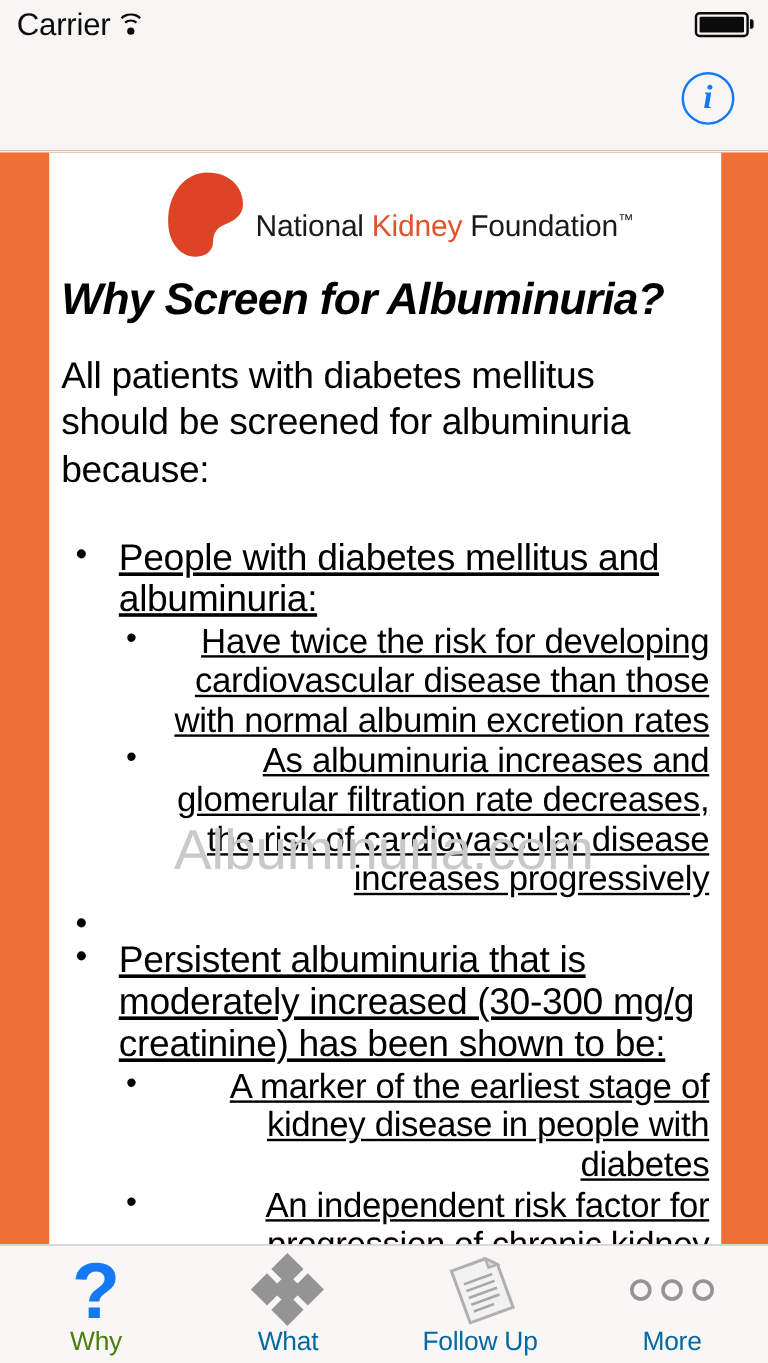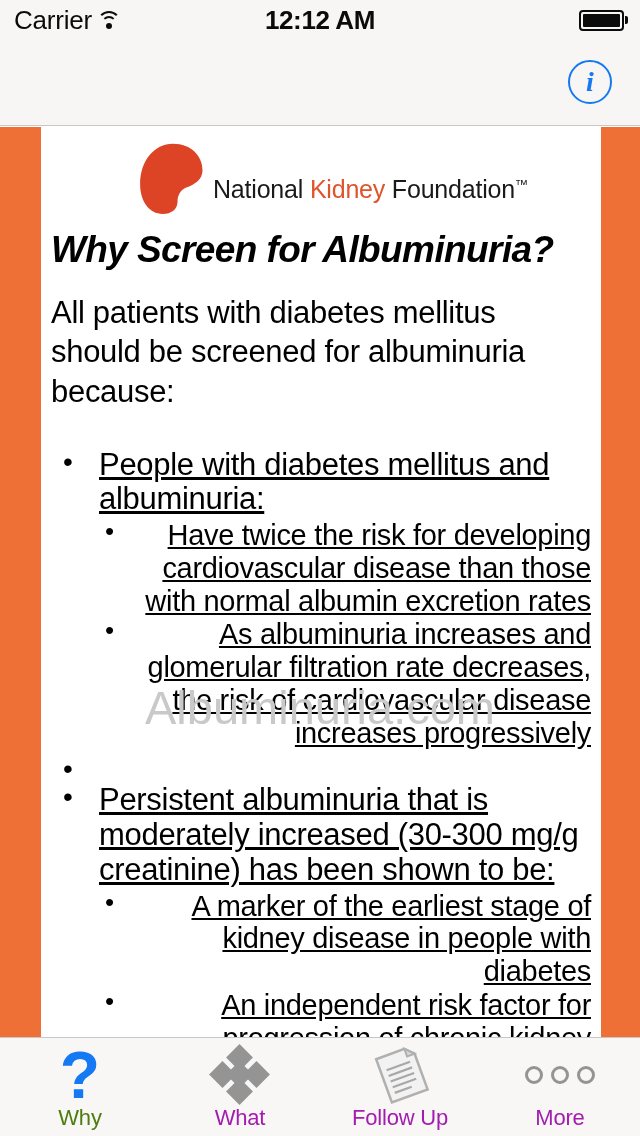--- a/index.html
+++ b/index.html
@@ -121,21 +121,21 @@
     background:#f8f7f5;
     border-top:1px solid #c9c7c5;
     display:flex; z-index:20;
   }
   .tab{
     flex:1; display:flex; flex-direction:column;
     align-items:center; justify-content:flex-start; padding-top:8px;
     cursor:pointer;
   }
   .tab-ico{ height:58px; display:flex; align-items:center; justify-content:center; }
-  .tab-lbl{ font-size:22px; margin-top:1px; color:#a21caf; letter-spacing:-0.2px; }
+  .tab-lbl{ font-size:22px; margin-top:1px; color:#0369a1; letter-spacing:-0.2px; }
   .tab.active .tab-lbl{ color:#4d7c0f; }
   .qmark{ font-size:66px; font-weight:bold; color:#1479f2; line-height:54px; }
   .diamonds{ position:relative; width:56px; height:54px; }
   .diamonds b{
     position:absolute; width:19px; height:19px; background:#949494;
     transform:rotate(45deg);
   }
   .diamonds b.t{ left:18px; top:0; }
   .diamonds b.l{ left:1px; top:17px; }
   .diamonds b.c{ left:18px; top:17px; }
@@ -151,21 +151,20 @@
 
   <div class="statusbar">
     <div class="sb-left">
       <span class="sb-carrier">Carrier</span>
       <span class="wifi-icon">
         <i></i>
           <i></i>
           <span class="wifi-dot"></span>
       </span>
     </div>
-    <div class="sb-time">12:12 AM</div>
     <div class="sb-right">
       <span class="battery">
           <span></span>
         </span>
       <span class="battery-cap"></span>
     </div>
   </div>
 
   <div class="navbar">
     <div class="info-btn">i</div>

